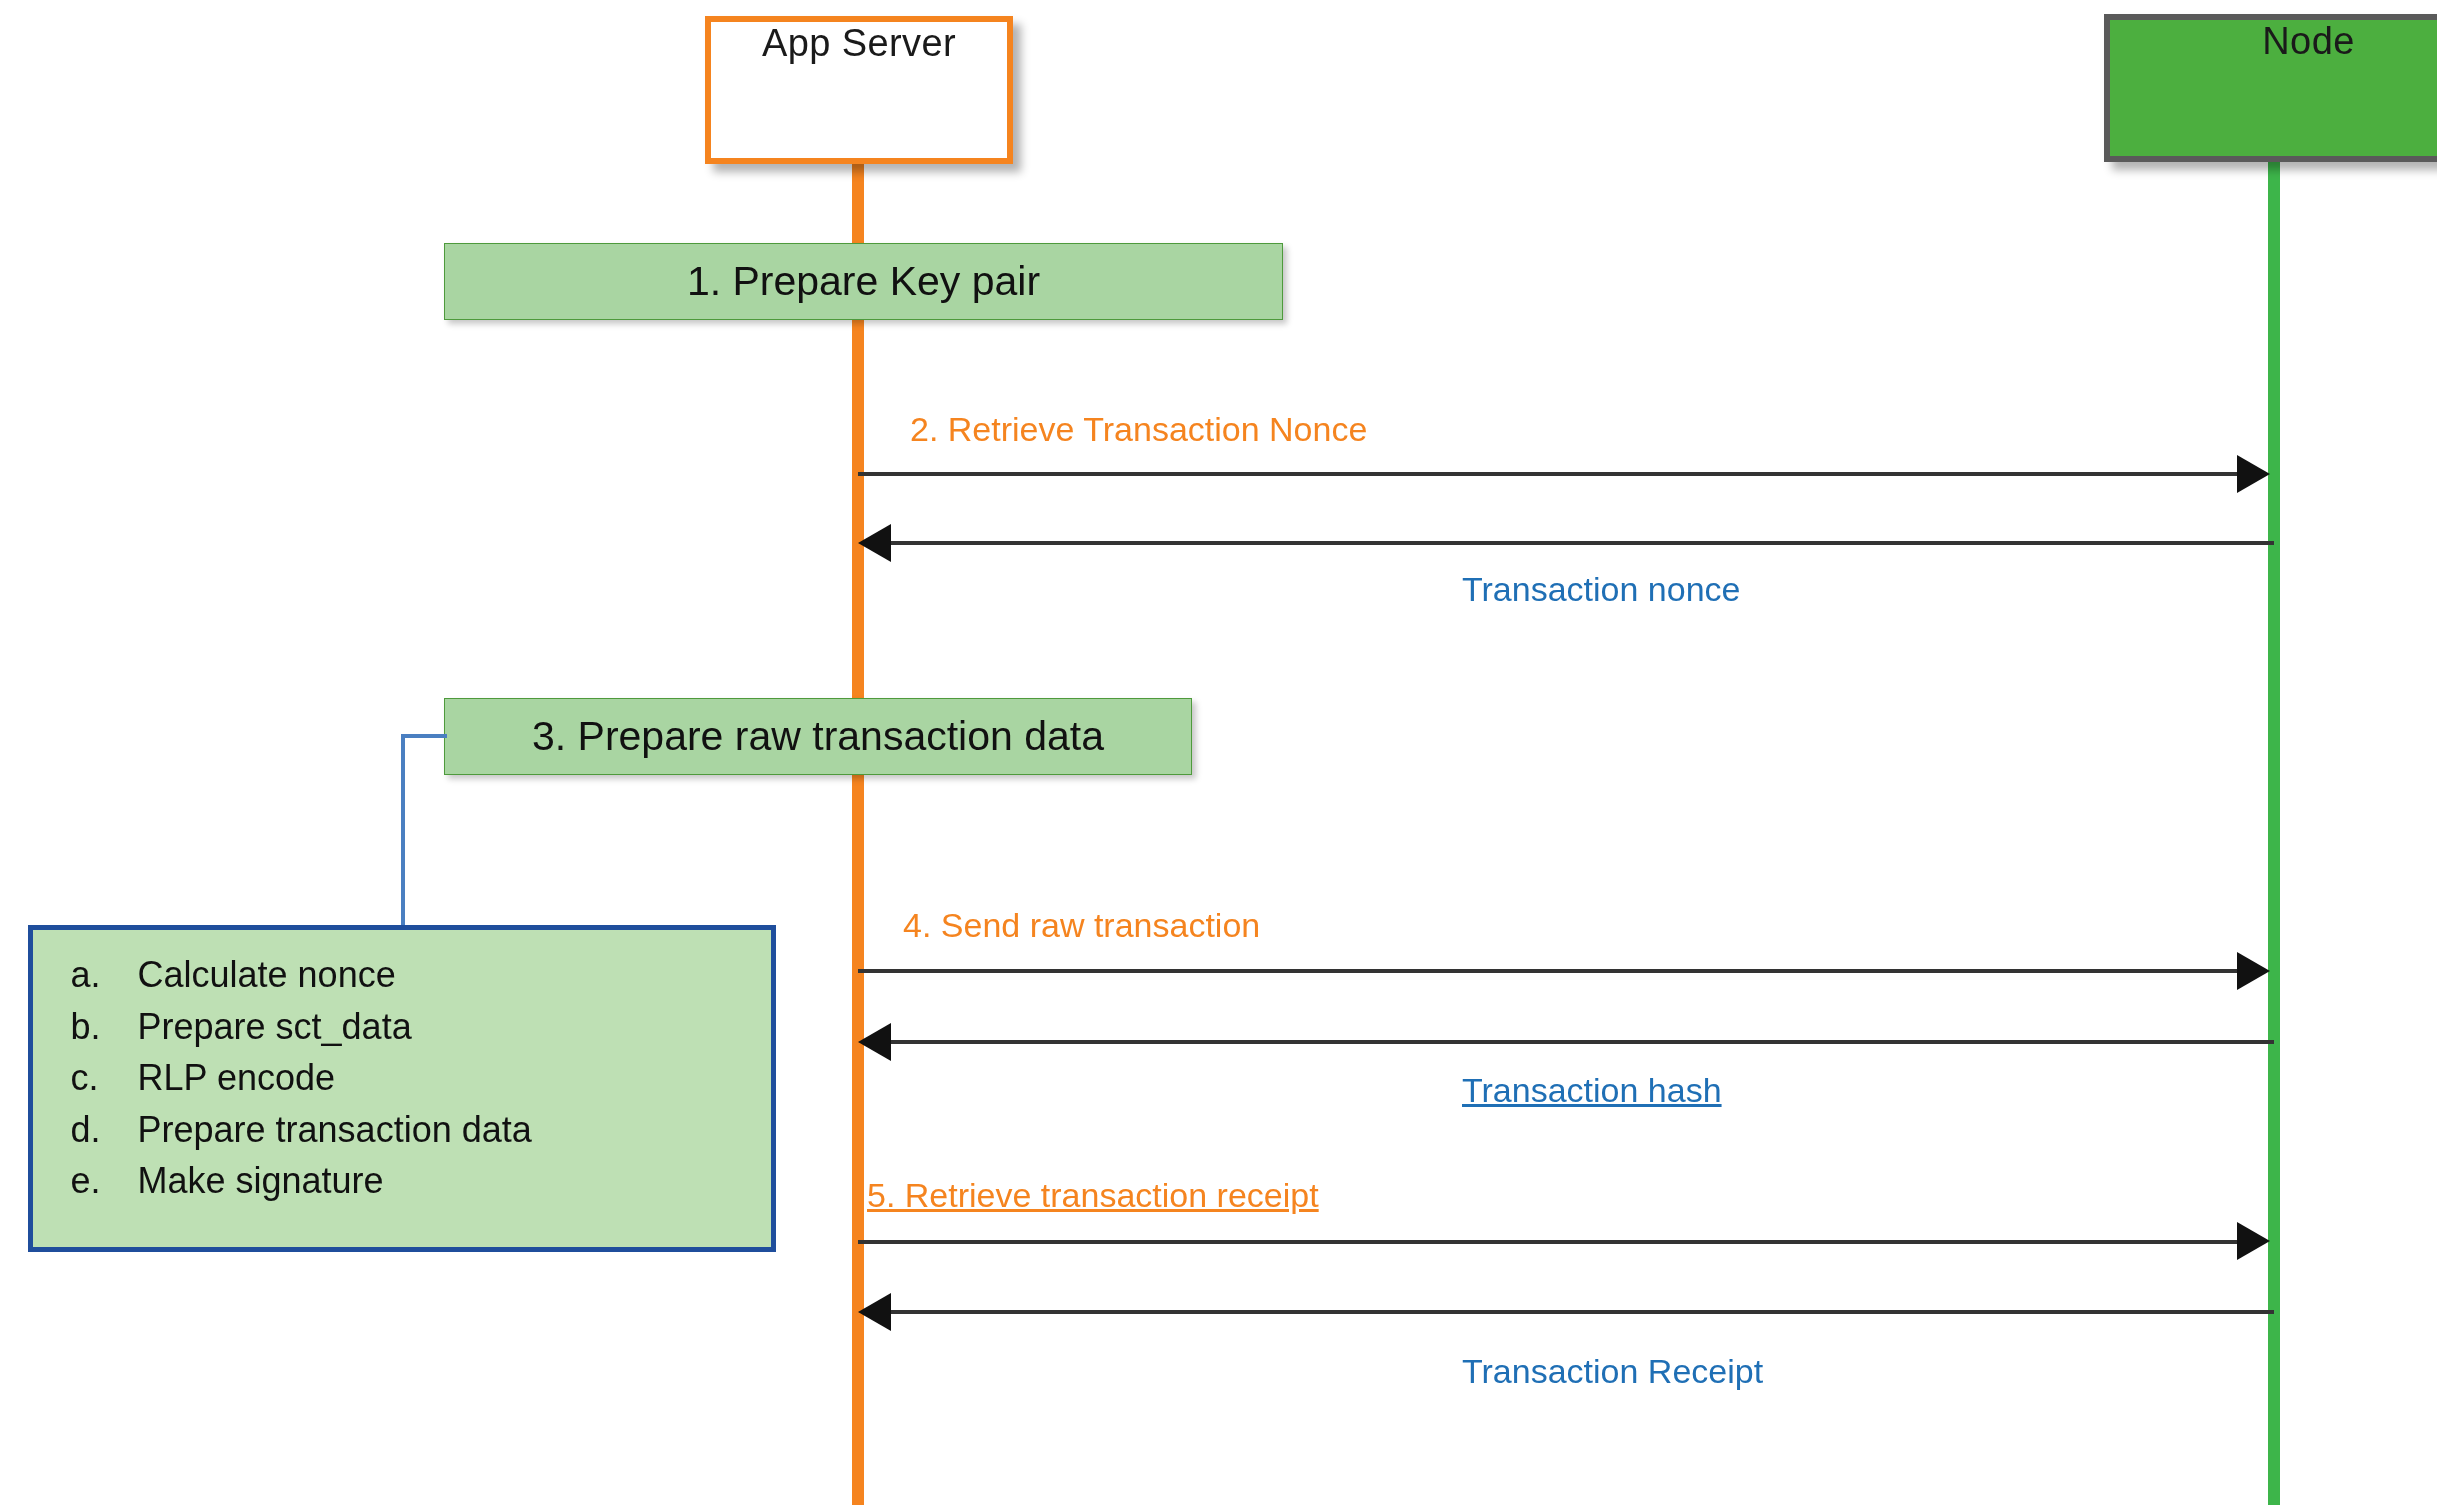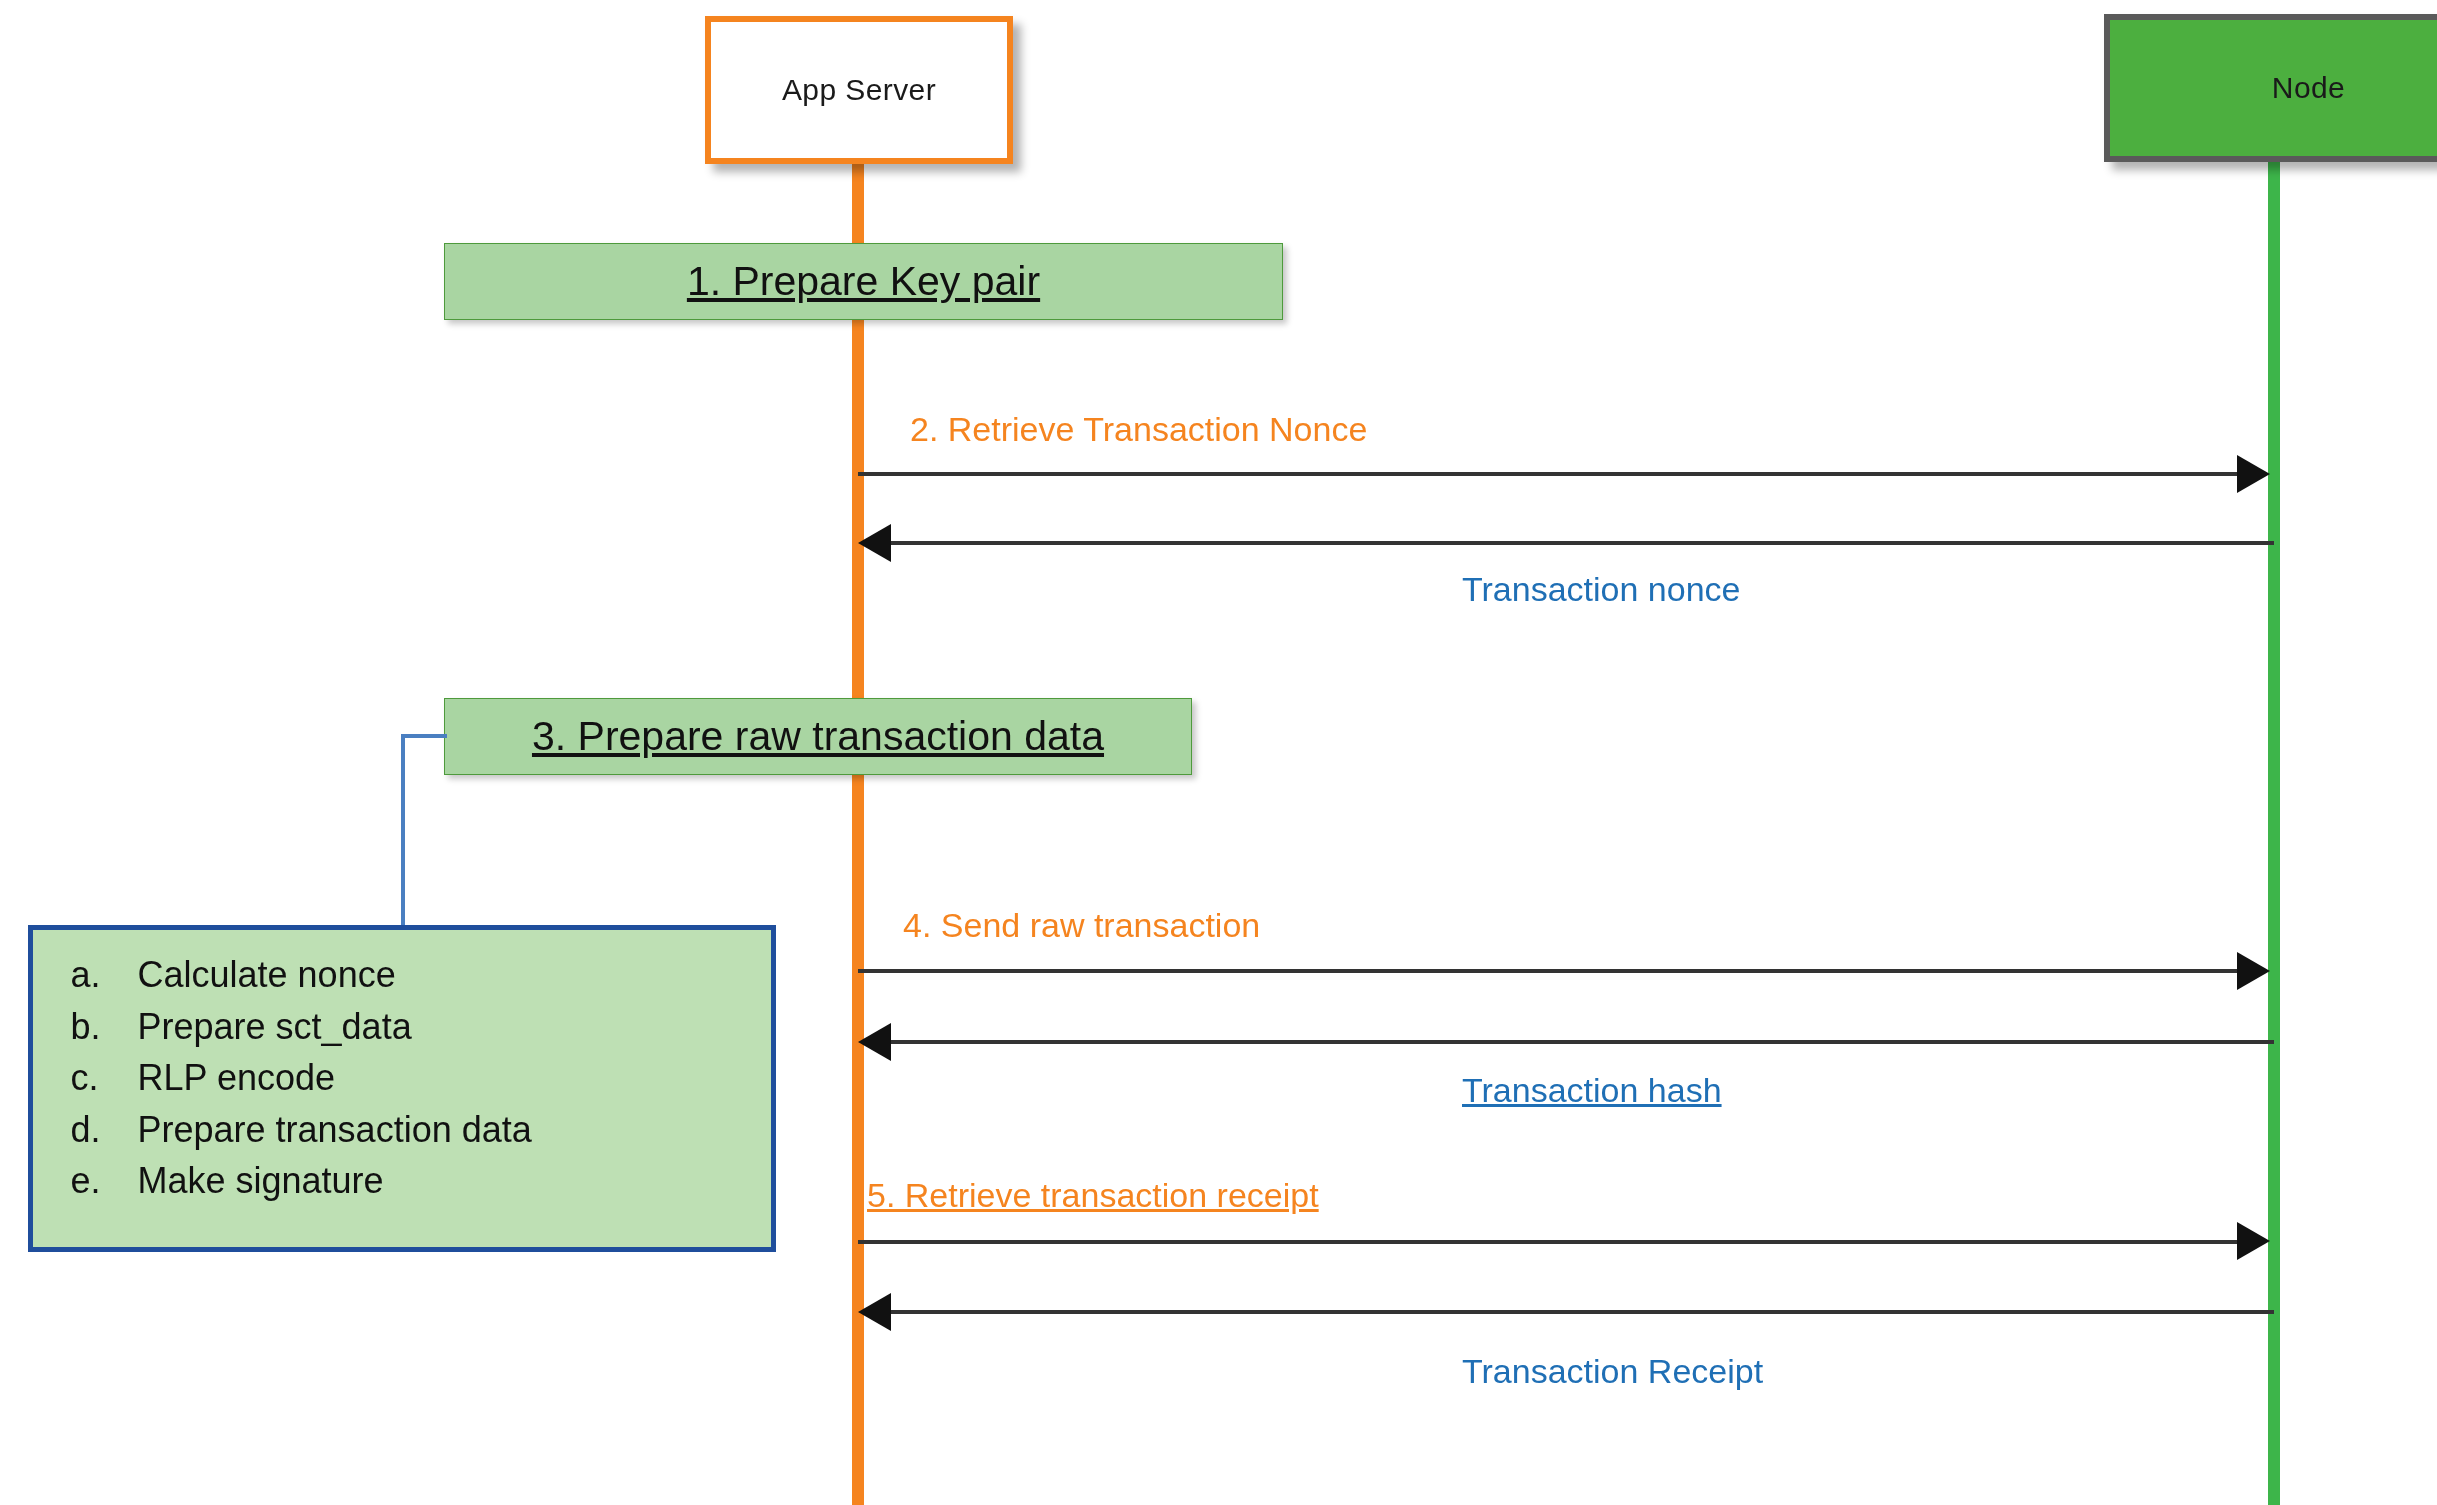--- a/index.html
+++ b/index.html
@@ -24,23 +24,22 @@
     width: 12px;
   }
   .lifeline.orange { background: #F5841F; }
   .lifeline.green  { background: #3DB54A; }
 
   
   .participant {
     position: absolute;
     box-sizing: border-box;
     display: flex;
-    align-items: center;
     justify-content: center;
-    font-size: 30px;
+    font-size: 38px;
     color: #1a1a1a;
     letter-spacing: 0.4px;
   }
   .participant.app {
     background: #ffffff;
     border: 6px solid #F5841F;
     box-shadow: 7.7px 7.7px 8.6px rgba(0,0,0,0.30);
   }
   .participant.node {
     background: #4CAF3F;
@@ -53,21 +52,20 @@
     position: absolute;
     box-sizing: border-box;
     background: #A9D5A2;
     border: 1.7px solid #4E9A3C;
     display: flex;
     align-items: center;
     justify-content: center;
     font-size: 41px;
     color: #111111;
     box-shadow: 4.3px 4.3px 6px rgba(0,0,0,0.22);
-    text-decoration: underline;
   }
 
   
   .callout {
     position: absolute;
     box-sizing: border-box;
     background: #BEE0B4;
     border: 5.2px solid #1F4E9C;
     padding: 20.6px 0 20.6px 0;
   }

